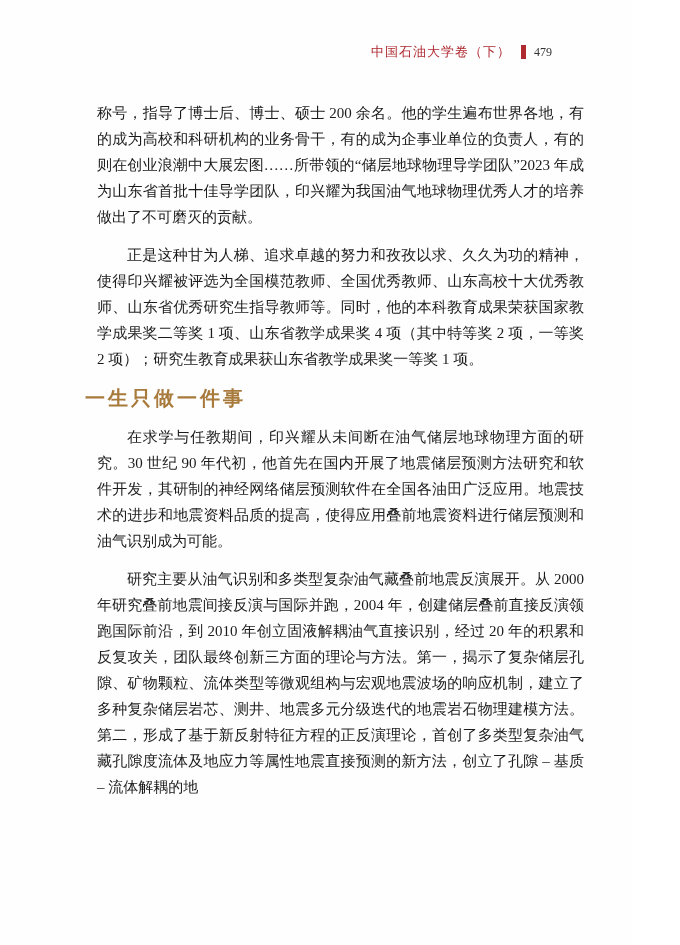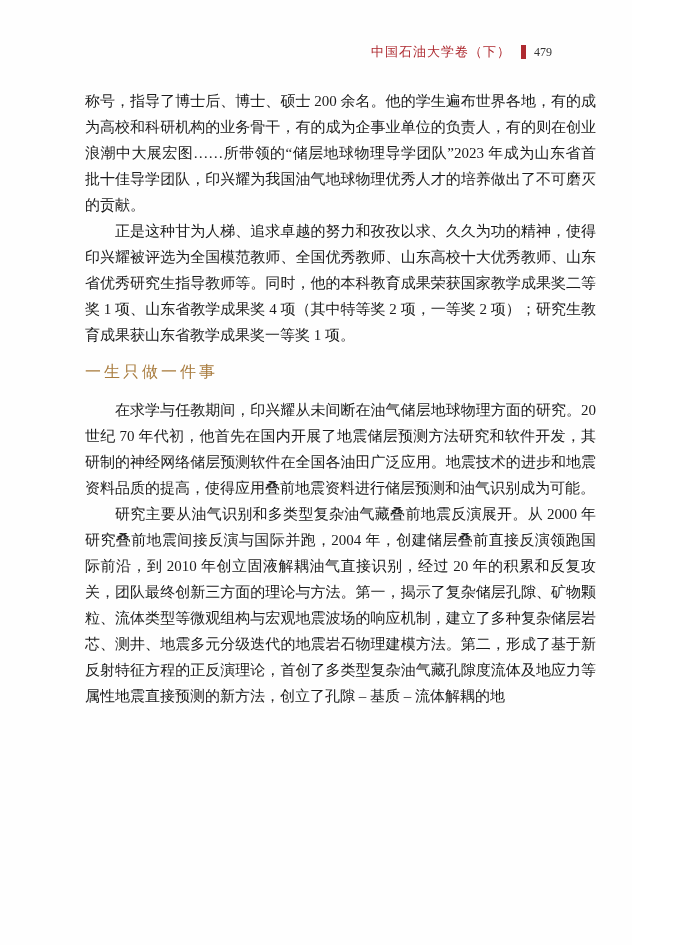--- a/index.html
+++ b/index.html
@@ -46,34 +46,34 @@
     top: 88px;
     left: 85px;
     width: 511px;
     color: #1b1b1b;
     font-size: 15px;
     line-height: 26px;
     text-align: justify;
     text-align-last: left;
   }
   .para {
-    margin: 0;
+    margin: 12px;
     text-indent: 2em;
   }
   .para.no-indent {
     text-indent: 0;
   }
   .section-heading {
     margin: 10px 0 11px;
     text-align: center;
     color: #a87b3d;
-    font-size: 16px;
+    font-size: 20px;
     line-height: 28px;
     letter-spacing: 3px;
-    font-weight: 400;
+    font-weight: 700;
     font-family: "DejaVu Serif", cursive;
     text-indent: 0;
   }
 </style>
 </head>
 <body>
 
 <div class="page">
 
   <header class="page-header">
@@ -83,21 +83,21 @@
   </header>
 
   <main class="content">
 
     <p class="para no-indent">称号，指导了博士后、博士、硕士 200 余名。他的学生遍布世界各地，有的成为高校和科研机构的业务骨干，有的成为企事业单位的负责人，有的则在创业浪潮中大展宏图……所带领的“储层地球物理导学团队”2023 年成为山东省首批十佳导学团队，印兴耀为我国油气地球物理优秀人才的培养做出了不可磨灭的贡献。</p>
 
     <p class="para">正是这种甘为人梯、追求卓越的努力和孜孜以求、久久为功的精神，使得印兴耀被评选为全国模范教师、全国优秀教师、山东高校十大优秀教师、山东省优秀研究生指导教师等。同时，他的本科教育成果荣获国家教学成果奖二等奖 1 项、山东省教学成果奖 4 项（其中特等奖 2 项，一等奖 2 项）；研究生教育成果获山东省教学成果奖一等奖 1 项。</p>
 
     <h2 class="section-heading">一生只做一件事</h2>
 
-    <p class="para">在求学与任教期间，印兴耀从未间断在油气储层地球物理方面的研究。20 世纪 70 年代初，他首先在国内开展了地震储层预测方法研究和软件开发，其研制的神经网络储层预测软件在全国各油田广泛应用。地震技术的进步和地震资料品质的提高，使得应用叠前地震资料进行储层预测和油气识别成为可能。</p>
+    <p class="para">在求学与任教期间，印兴耀从未间断在油气储层地球物理方面的研究。30 世纪 90 年代初，他首先在国内开展了地震储层预测方法研究和软件开发，其研制的神经网络储层预测软件在全国各油田广泛应用。地震技术的进步和地震资料品质的提高，使得应用叠前地震资料进行储层预测和油气识别成为可能。</p>
 
 
 
     <p class="para">研究主要从油气识别和多类型复杂油气藏叠前地震反演展开。从 2000 年研究叠前地震间接反演与国际并跑，2004 年，创建储层叠前直接反演领跑国际前沿，到 2010 年创立固液解耦油气直接识别，经过 20 年的积累和反复攻关，团队最终创新三方面的理论与方法。第一，揭示了复杂储层孔隙、矿物颗粒、流体类型等微观组构与宏观地震波场的响应机制，建立了多种复杂储层岩芯、测井、地震多元分级迭代的地震岩石物理建模方法。第二，形成了基于新反射特征方程的正反演理论，首创了多类型复杂油气藏孔隙度流体及地应力等属性地震直接预测的新方法，创立了孔隙 – 基质 – 流体解耦的地</p>
 
   </main>
 
 </div>
 
 </body></html>

